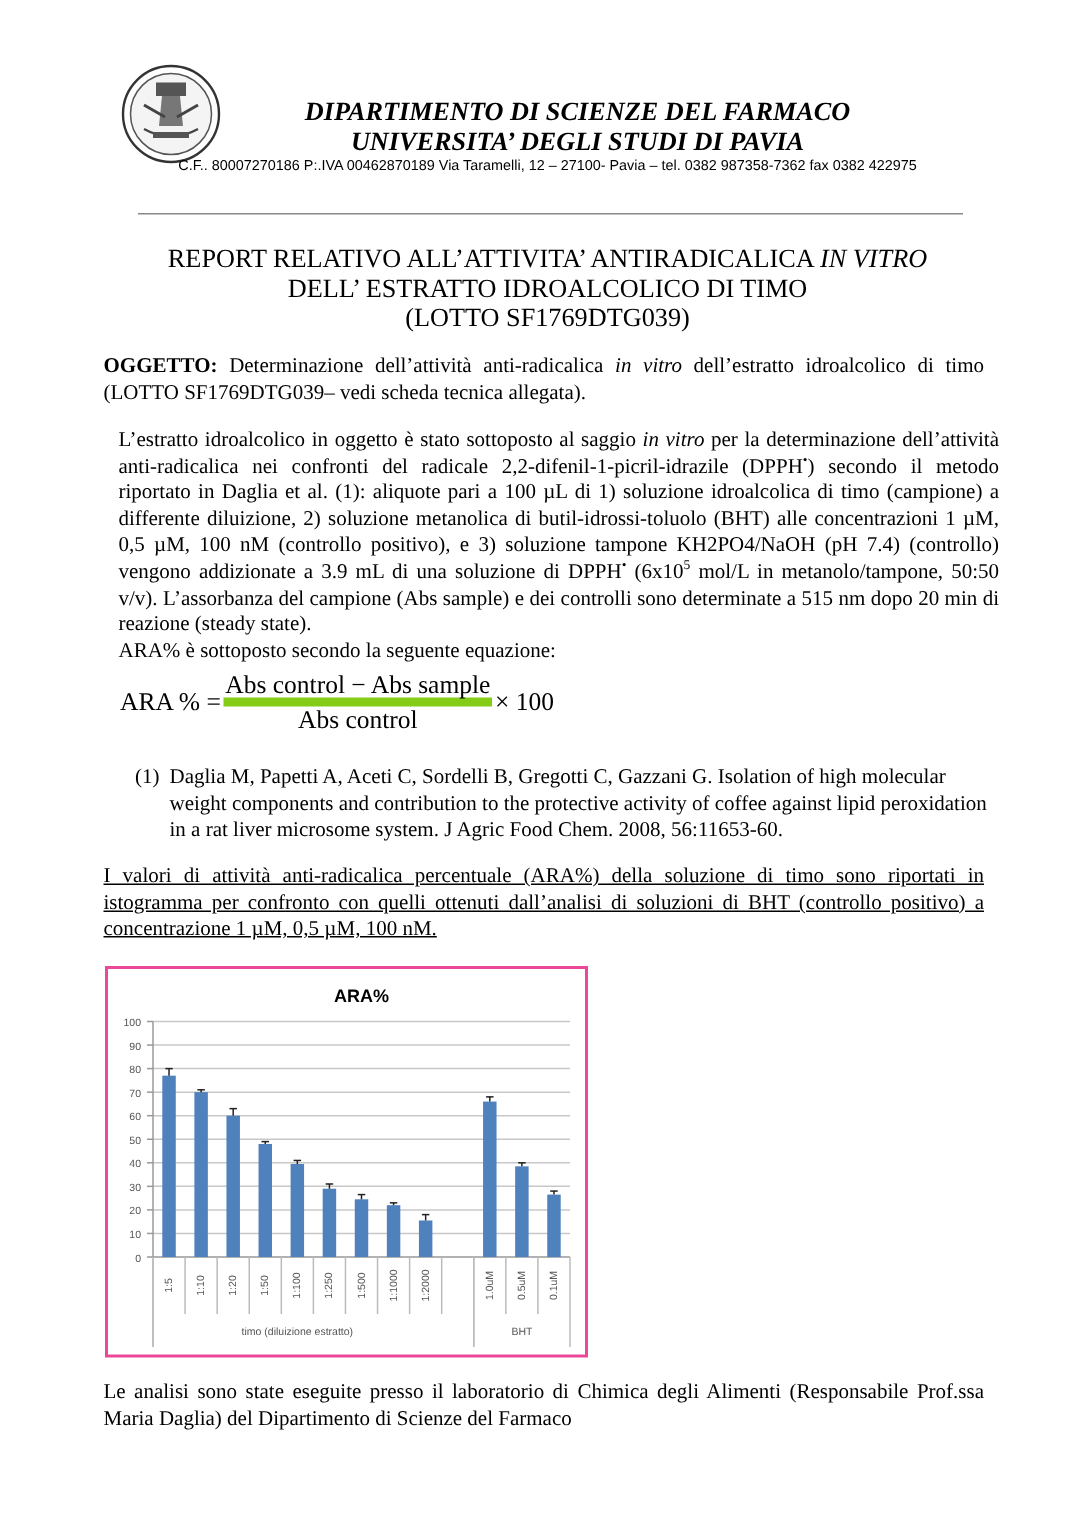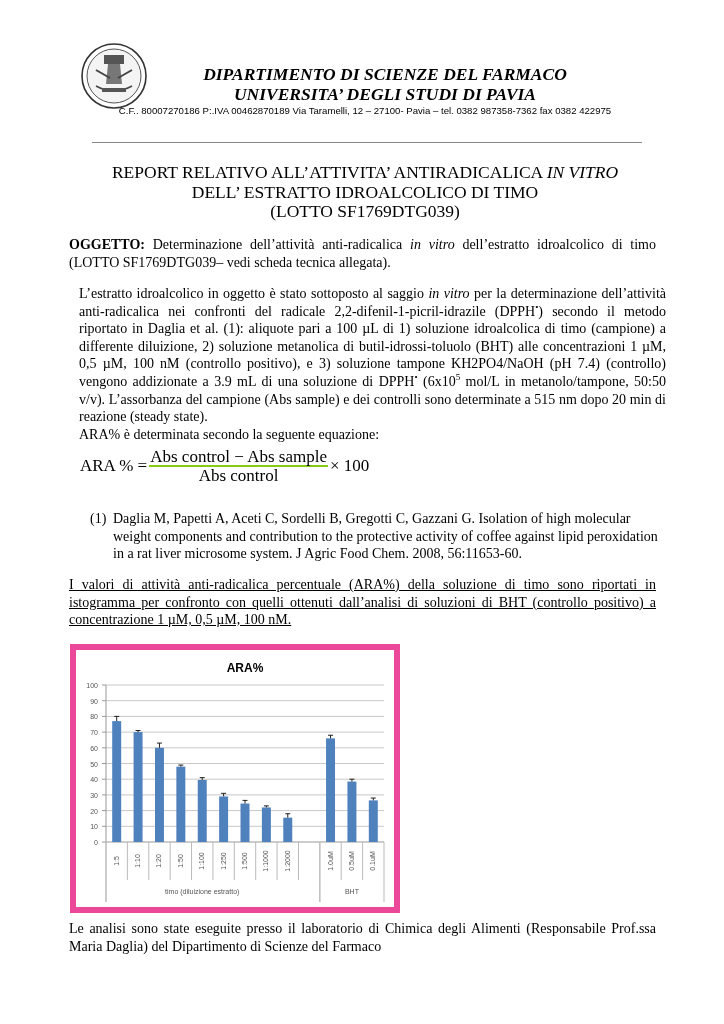--- a/index.html
+++ b/index.html
@@ -15,27 +15,27 @@
              font-family:"Liberation Sans", sans-serif; font-size:9.6px; }
   #hr { left:92px; width:550px; top:142px; height:0; border-top:1px solid #888; }
   .title { left:70px; width:590px; text-align:center; font-weight:normal; font-size:17.5px; line-height:20px; }
   #t1 { top:162px; } #t2 { top:182px; } #t3 { top:201px; }
   .para { left:69px; width:587px; font-size:14px; line-height:17.6px; text-align:justify; }
   .para p { margin:0; }
   #oggetto { top:236px; }
   #body1 { top:285px;margin-left:10px; }
   #formula { left:80px; top:448px; font-size:17px; display:flex; align-items:center; }
   .frac { display:inline-flex; flex-direction:column; align-items:center; margin:0 2px; }
-  .frac .num { border-bottom:2px solid #84cc16; padding:0 1px; line-height:17px; }
+  .frac .num { border-bottom:6px solid #84cc16; padding:0 1px; line-height:17px; }
   .frac .den { line-height:17px; }
   #ref { left:90px; width:568px; top:510px; font-size:14px; line-height:17.6px; }
   #ref .refnum { position:absolute; left:0; top:0; }
   #ref .reftext { margin-left:23px; }
   #body2 { top:576px;text-decoration:underline; }
-  #chart { left:70px; top:644px; width:318px; height:257px; border:6px solid #ec4899; background:#fff; }
+  #chart { left:70px; top:644px; width:318px; height:257px; border:2px solid #ec4899; background:#fff; }
   #chart svg { display:block; }
   #footer { top:920px; }
   .sup { font-size:9px; vertical-align:super; line-height:0; }
 </style>
 </head>
 <body>
 
 <div id="logo" class="abs">
   <svg width="68" height="68" viewBox="0 0 68 68">
     <circle cx="34" cy="34" r="32" fill="#fff" stroke="#333" stroke-width="1.6"></circle>
@@ -56,21 +56,21 @@
 <div id="t1" class="abs title"><span>REPORT RELATIVO ALL’ATTIVITA’ ANTIRADICALICA </span><i>IN VITRO</i></div>
 <div id="t2" class="abs title">DELL’ ESTRATTO IDROALCOLICO DI TIMO</div>
 <div id="t3" class="abs title">(LOTTO SF1769DTG039)</div>
 
 <div id="oggetto" class="abs para">
   <p><b>OGGETTO:</b><span> Determinazione dell’attività anti-radicalica </span><i>in vitro</i><span> dell’estratto idroalcolico di timo (LOTTO SF1769DTG039– vedi scheda tecnica allegata).</span></p>
 </div>
 
 <div id="body1" class="abs para">
   <p><span>L’estratto idroalcolico in oggetto è stato sottoposto al saggio </span><i>in vitro</i><span> per la determinazione dell’attività anti-radicalica nei confronti del radicale 2,2-difenil-1-picril-idrazile (DPPH</span><span class="sup">•</span><span>) secondo il metodo riportato in Daglia et al. (1): aliquote pari a 100 µL di 1) soluzione idroalcolica di timo (campione) a differente diluizione, 2) soluzione metanolica di butil-idrossi-toluolo (BHT) alle concentrazioni 1 µM, 0,5 µM, 100 nM (controllo positivo), e 3) soluzione tampone KH2PO4/NaOH (pH 7.4) (controllo) vengono addizionate a 3.9 mL di una soluzione di DPPH</span><span class="sup">•</span><span> (6x10</span><span class="sup">5</span><span> mol/L in metanolo/tampone, 50:50 v/v). L’assorbanza del campione (Abs sample) e dei controlli sono determinate a 515 nm dopo 20 min di reazione (steady state).</span></p>
-  <p style="text-align:left">ARA% è determinata secondo la seguente equazione:</p>
+  <p style="text-align:left">ARA% è sottoposto secondo la seguente equazione:</p>
 </div>
 
 <div id="formula" class="abs">
   <span>ARA % =</span>
   <span class="frac">
     <span class="num">Abs control − Abs sample</span>
     <span class="den">Abs control</span>
   </span>
   <span>× 100</span>
 </div>

